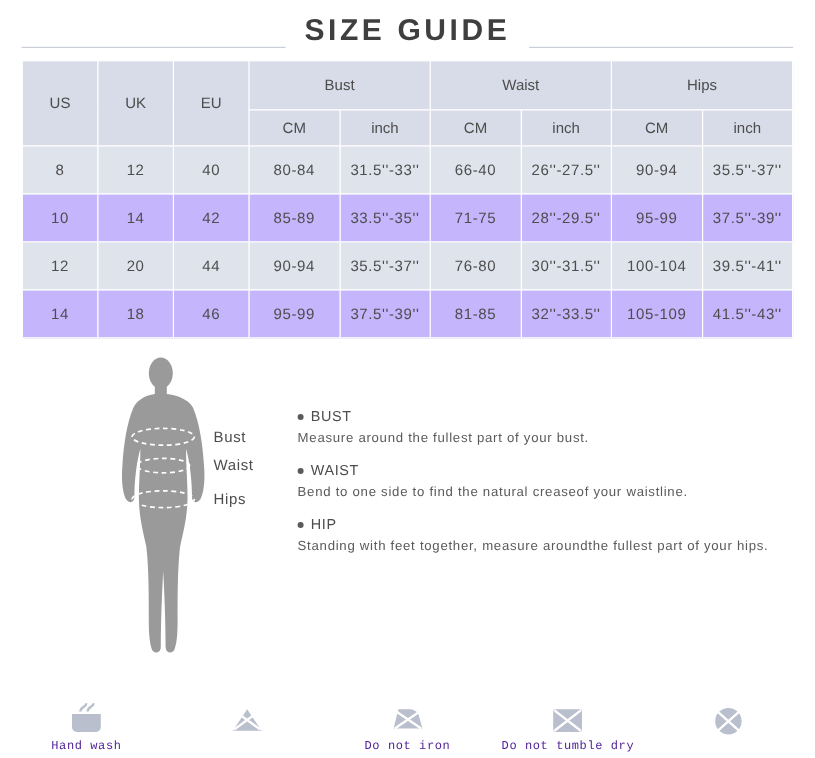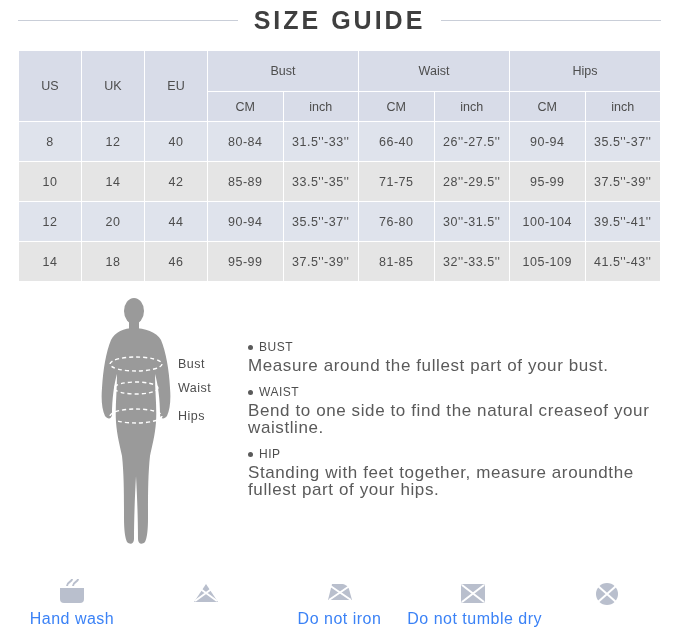--- a/index.html
+++ b/index.html
@@ -12,21 +12,21 @@
     height: 632px;
     font-family: "Liberation Sans", sans-serif;
     color: #4a4a4a;
     position: relative;
     overflow: hidden;
   }
 
   
   .title-row {
     display: flex;
-    align-items: center;
+    align-items: flex-end;
     justify-content: center;
     height: 40px;
     padding: 0 18px;
     box-sizing: border-box;
   }
   .title-rule {
     flex: 1 1 auto;
     height: 1px;
     background: #c9ced8;
   }
@@ -69,21 +69,21 @@
   .unitcol {
     width: 80px;
   }
   table.size td {
     background: #dfe3ec;
     font-size: 12.5px;
     height: 37px;
     letter-spacing: 0.5px;
   }
   table.size tr.alt td {
-    background: #e5e5e5;
+    background: #c4b5fd;
   }
 
   
   .middle {
     display: flex;
     padding: 14px 18px 0 18px;
     box-sizing: border-box;
   }
   .figure-box {
     width: 230px;
@@ -119,21 +119,21 @@
   }
   .bullet {
     display: inline-block;
     width: 5px; height: 5px;
     border-radius: 50%;
     background: #5a5a5a;
     margin-right: 6px;
     vertical-align: 1px;
   }
   .desc-text {
-    font-size: 17px;
+    font-size: 11px;
     color: #5a5a5a;
     letter-spacing: 0.6px;
     line-height: 17px;
   }
 
   
   .care-row {
     position: absolute;
     left: 0;
     bottom: 4px;
@@ -147,25 +147,26 @@
     width: 132px;
     text-align: center;
   }
   .care-ico {
     height: 36px;
     display: flex;
     align-items: flex-end;
     justify-content: center;
   }
   .care-txt {
-    font-size: 16px;
-    color: #3b82f6;
+    font-size: 10px;
+    color: #4c1d95;
     letter-spacing: 0.5px;
     margin-top: 2px;
     white-space: nowrap;
+    font-family: Liberation Mono, monospace;
   }
 </style>
 </head>
 <body>
 
 <div class="title-row">
   <div class="title-rule"></div>
   <div class="title-text">SIZE  GUIDE</div>
   <div class="title-rule"></div>
 </div>

